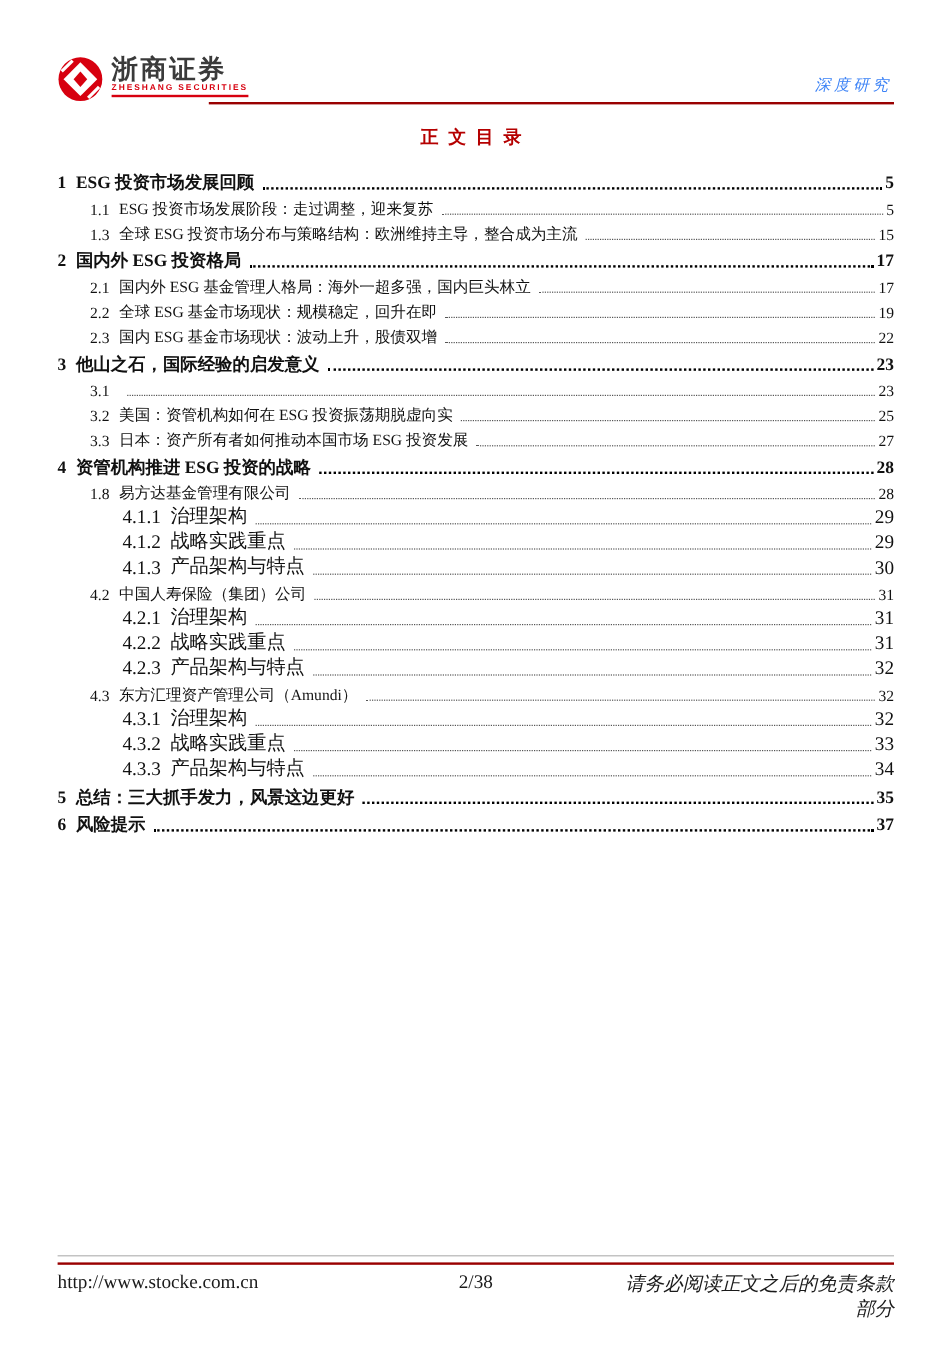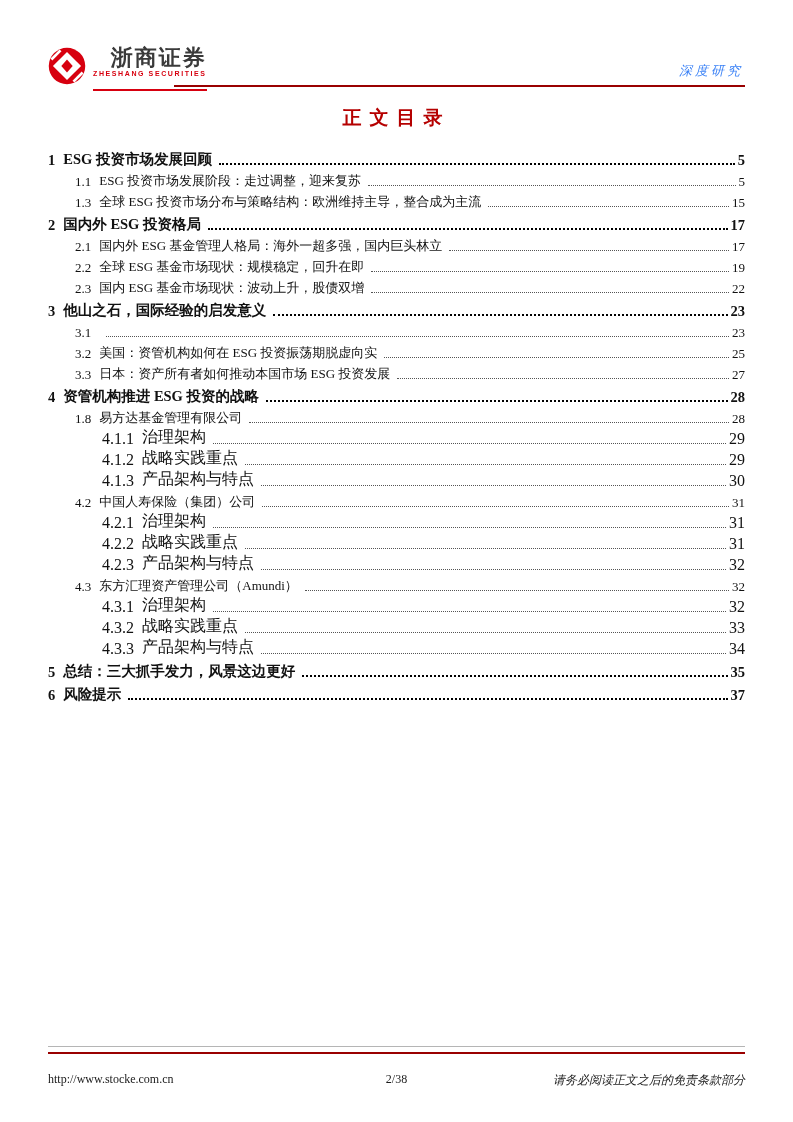--- a/index.html
+++ b/index.html
@@ -10,21 +10,21 @@
     font-family: "Liberation Serif", "DejaVu Serif", serif;
     color: #111;
     overflow: hidden;
   }
   .page { position: absolute; inset: 0; padding: 46px 48px 0 48px; }
 
   
   header { position: relative; height: 46px; }
   .logo { display: flex; align-items: flex-start; gap: 7px; }
   .logo-icon { width: 38px; height: 38px; flex: 0 0 auto; margin-top: 1px; }
-  .logo-text { display: inline-block; border-bottom: 2px solid var(--brand-red, #d7000f); padding-bottom: 12px; text-align: right; }
+  .logo-text { display: inline-block; border-bottom: 2px solid var(--brand-red, #d7000f); padding-bottom: 2px; }
   .logo-cn {
     font-size: 22px; font-weight: 700; color: #3a3a3a;
     letter-spacing: 2px; line-height: 1.05;
     font-family: "Liberation Sans", "DejaVu Sans", sans-serif;
   }
   .logo-en {
     font-size: 7px; font-weight: 700; color: var(--brand-red, #d7000f);
     letter-spacing: 1.6px; margin-top: 1px;
     font-family: "Liberation Sans", "DejaVu Sans", sans-serif;
   }
@@ -34,21 +34,21 @@
   }
   .report-type {
     position: absolute; right: 2px; top: 16px;
     font-size: 13px; color: #3b82f6; letter-spacing: 3px;
     font-style: italic;
   }
 
   
   .toc-title {
     text-align: center;
-    font-size: 19px; font-weight: 700;
+    font-size: 15px; font-weight: 700;
     color: var(--title-red, #b50000);
     letter-spacing: 8px;
     margin: 13px 0 15px 0;
   }
 
   
   .toc-list { width: 100%; }
   .toc-row { display: flex; align-items: flex-end; }
   .toc-row.lvl1 { height: 23px; font-size: 14.5px; font-weight: 700; }
   .toc-row.lvl2 { height: 21px; font-size: 13px; padding-left: 27px; }
@@ -61,21 +61,21 @@
     margin: 0 3px 4px 7px;
     min-width: 12px;
   }
   .lvl1 .toc-dots { border-bottom: 2.5px dotted #000; margin-bottom: 4px; }
   .toc-page { white-space: nowrap; }
 
   
   footer { position: absolute; left: 48px; right: 48px; top: 1046px; }
   .footer-gray-line { border-top: 1px solid #b5b5b5; }
   .footer-red-line { border-top: 2px solid var(--rule-red, #990000); margin-top: 5px; }
-  .footer-row { display: flex; margin-top: 18px; font-size: 12px; color: #1a1a1a; }
+  .footer-row { display: flex; margin-top: 6px; font-size: 16px; color: #1a1a1a; }
   .footer-row > span { flex: 1 1 0; }
   .footer-url { text-align: left; }
   .footer-page { text-align: center; }
   .footer-disclaimer { text-align: right; font-style: italic; }
 </style>
 </head>
 <body>
 
 <div class="page">
 

